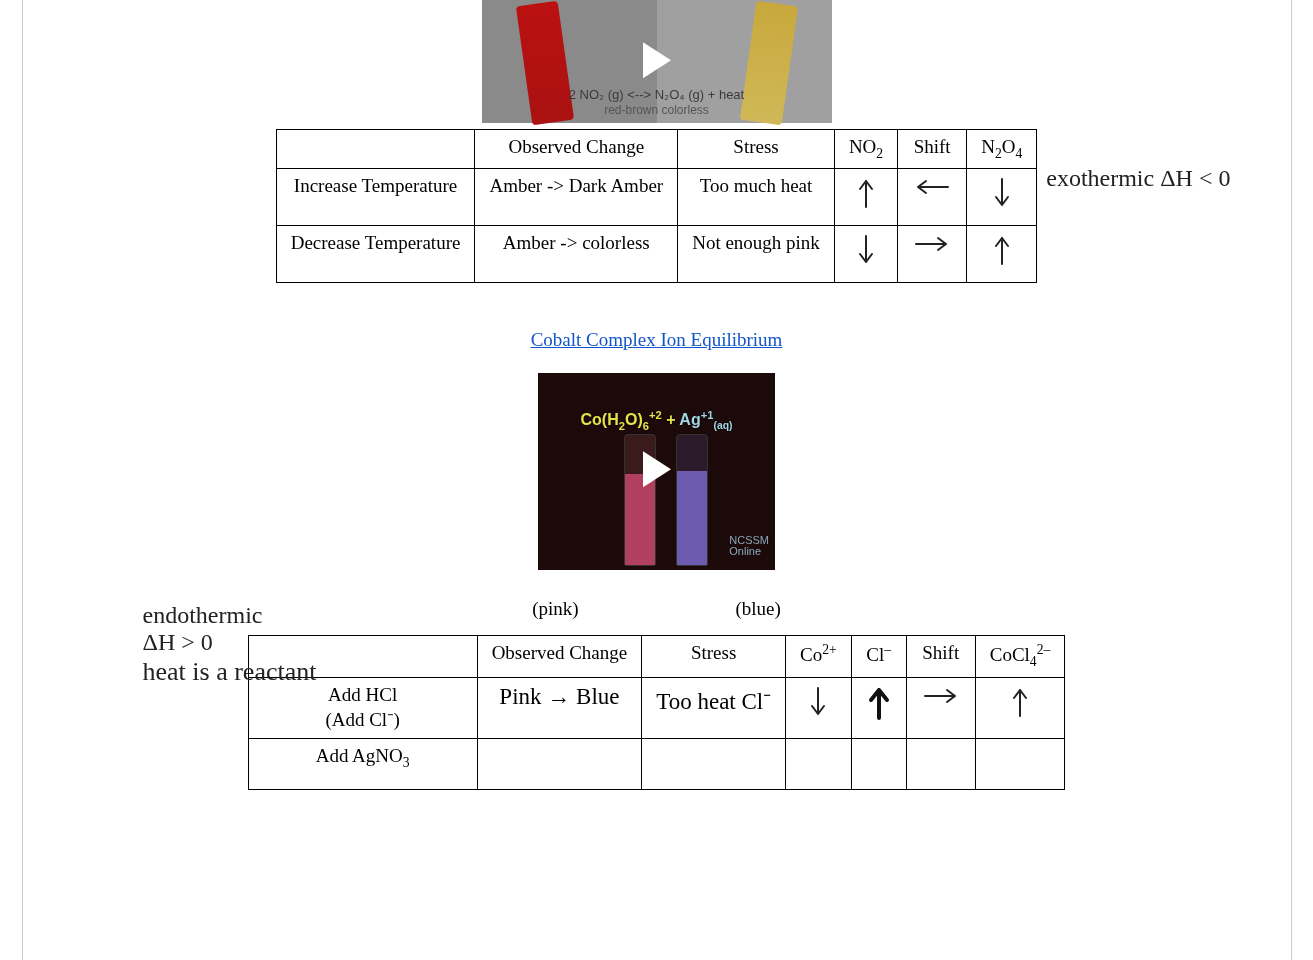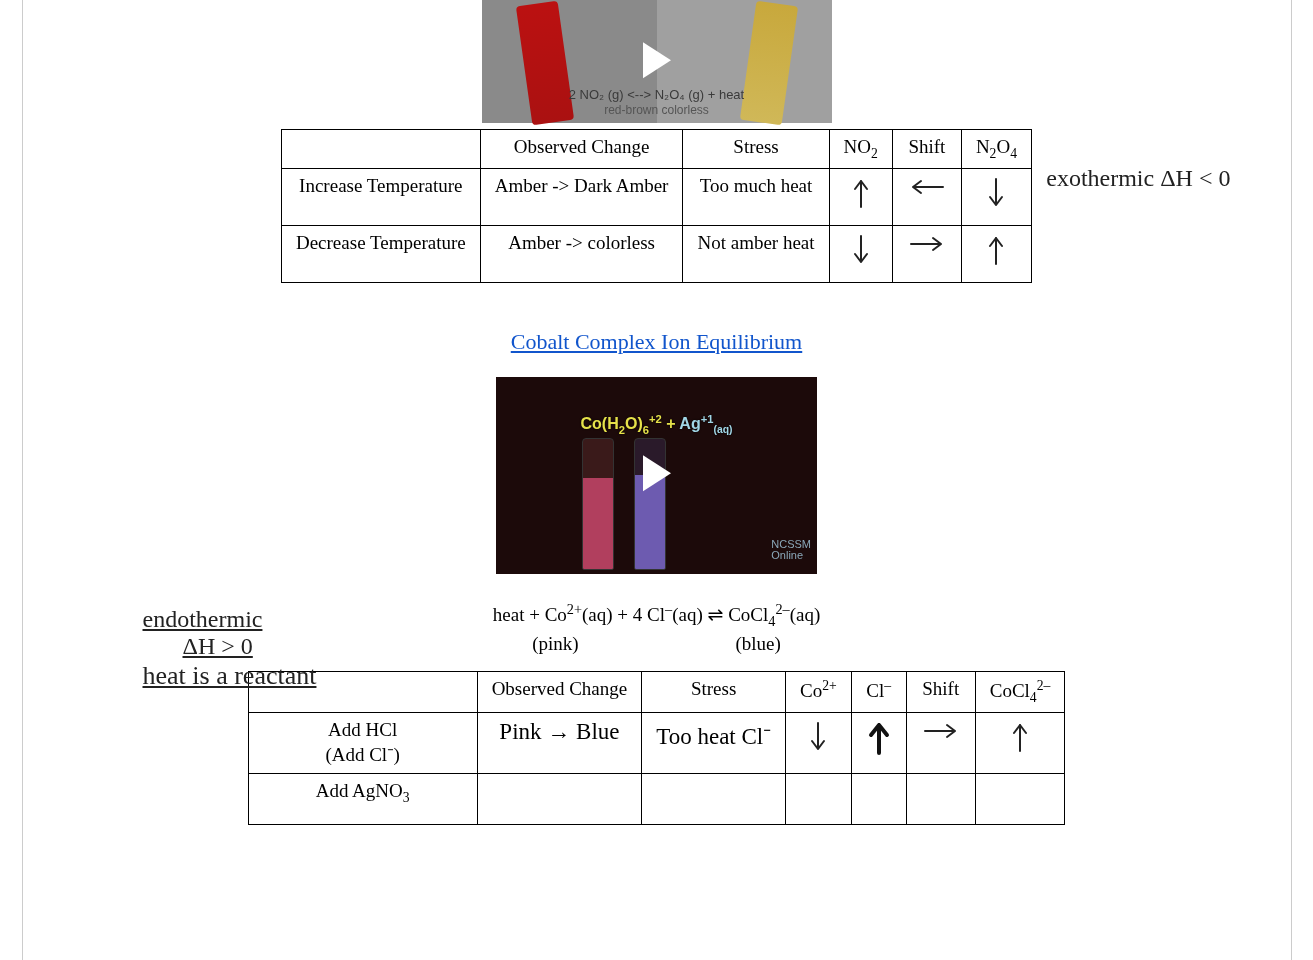--- a/index.html
+++ b/index.html
@@ -22,25 +22,24 @@
     position: relative;
     margin: 0 auto;
   }
   .video-box.v1 {
     width: 350px;
     height: 123px;
     background: #7dd3fc;
     margin-top: 0;
   }
   .video-box.v2 {
-    width: 282px;
+    width: 237px;
     height: 197px;
     background: #1a0b0b;
     margin-top: 22px;
-    padding-left: 39px;
   }
   .play-triangle {
     position: absolute;
     left: 50%;
     top: 50%;
     transform: translate(-50%,-55%);
     width: 0;
     height: 0;
     border-left: 28px solid #fff;
     border-top: 18px solid transparent;
@@ -93,21 +92,21 @@
   .eqn .sub { vertical-align: sub; font-size: 0.75em; }
   .eqn .sup { vertical-align: super; font-size: 0.75em; }
   .eqn .labels { display:block; }
 
   .link {
     display:block;
     text-align:center;
     color:#1155cc;
     text-decoration: underline;
     margin: 46px 0 16px;
-    font-size:22px;
+    font-size:19px;
   }
 
   
   .hand {
     font-family: "Segoe Script", "Comic Sans MS", cursive;
     color:#222;
     font-size: 24px;
     line-height:1.15;
   }
   .hand.abs { position:absolute; }
@@ -139,21 +138,20 @@
   .sup { vertical-align: super; font-size: 0.72em; }
 
   .section1 { position:relative; }
   .section2 { position:relative; margin-top:10px;}
 
   .hand-note2 {
     position:absolute;
     left:100px;
     top:6px;
     width:260px;
-    text-decoration:underline;
   }
 
   .t1-wrap { margin-top: 6px; }
   .t2-wrap { margin-top: 14px; }
 </style>
 </head>
 <body>
 
 <div class="page">
 
@@ -202,21 +200,21 @@
           </td>
           <td class="arrow-cell">
             <svg width="24" height="36">
                   <path d="M12 4 L12 30 M12 30 L6 22 M12 30 L18 22" stroke="#222" stroke-width="2" fill="none" stroke-linecap="round"></path>
                 </svg>
           </td>
         </tr>
         <tr>
           <td class="left-label">Decrease Temperature</td>
           <td>Amber -&gt; colorless</td>
-          <td>Not amber heat</td>
+          <td>Not enough pink</td>
           <td class="arrow-cell">
             <svg width="24" height="36">
                   <path d="M12 4 L12 30 M12 30 L6 22 M12 30 L18 22" stroke="#222" stroke-width="2" fill="none" stroke-linecap="round"></path>
                 </svg>
           </td>
           <td class="arrow-cell">
             <svg width="40" height="24">
                   <path d="M4 12 L34 12 M34 12 L26 6 M34 12 L26 18" stroke="#222" stroke-width="2" fill="none" stroke-linecap="round"></path>
                 </svg>
           </td>
@@ -244,27 +242,26 @@
       </div>
       <div class="watermark">
         <span>NCSSM</span><br>
         <span>Online</span>
       </div>
       <div class="play-triangle"></div>
     </div>
 
     <div class="rel">
       <div class="eqn" style="margin-top:26px">
-        <span>heat + Co<span class="sup">2+</span>(aq) + 4 Cl<span class="sup">–</span>(aq) ⇌ CoCl<span class="sub">4</span><span class="sup">2–</span>(aq)</span>
         <span class="labels">(pink)&nbsp;&nbsp;&nbsp;&nbsp;&nbsp;&nbsp;&nbsp;&nbsp;&nbsp;&nbsp;&nbsp;&nbsp;&nbsp;&nbsp;&nbsp;&nbsp;&nbsp;&nbsp;&nbsp;&nbsp;&nbsp;&nbsp;&nbsp;&nbsp;&nbsp;&nbsp;&nbsp;&nbsp;&nbsp;&nbsp;&nbsp;&nbsp;&nbsp;(blue)</span>
       </div>
 
       <div class="hand hand-note2">
         <span>endothermic</span><br>
-        <span style="margin-left:40px">ΔH &gt; 0</span><br>
+        <span style="">ΔH &gt; 0</span><br>
         <span style="font-size:26px">heat is a reactant</span>
       </div>
     </div>
 
     <div class="t2-wrap">
     <table class="eq-table">
       <thead>
         <tr>
           <th style="min-width:200px"></th>
           <th>Observed Change</th>

